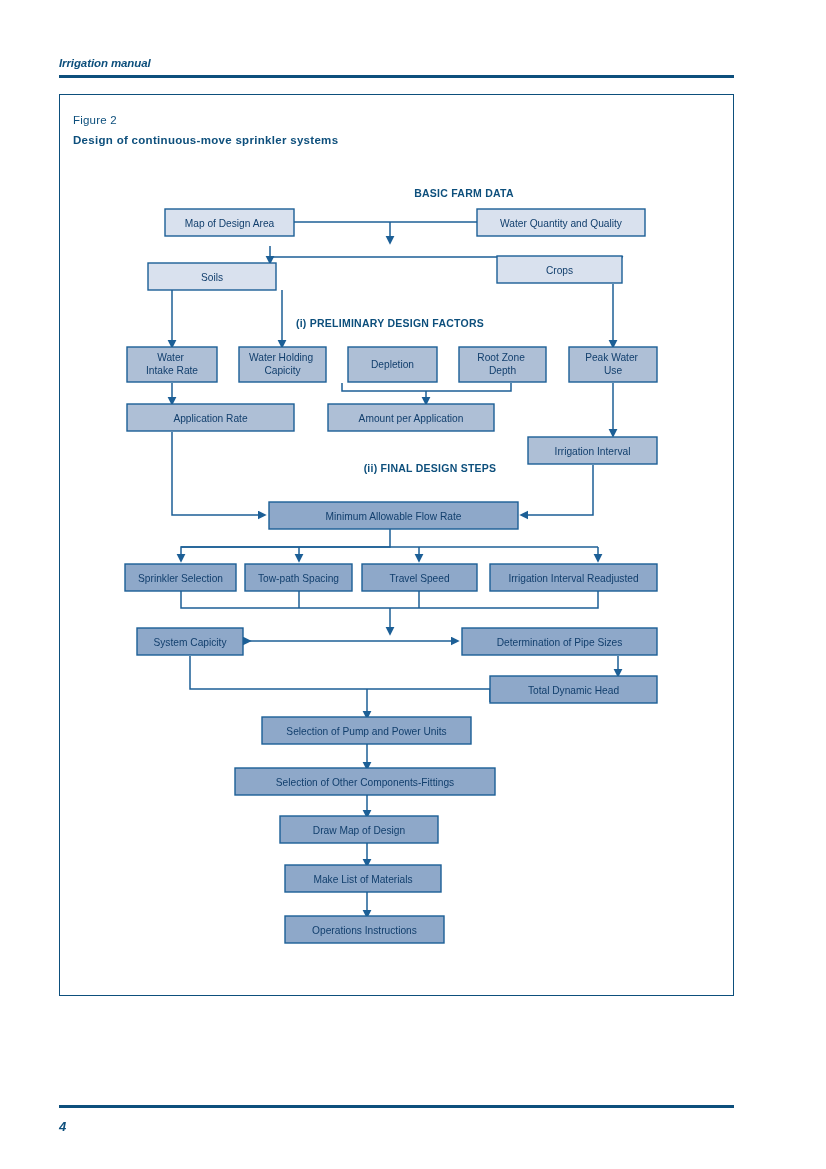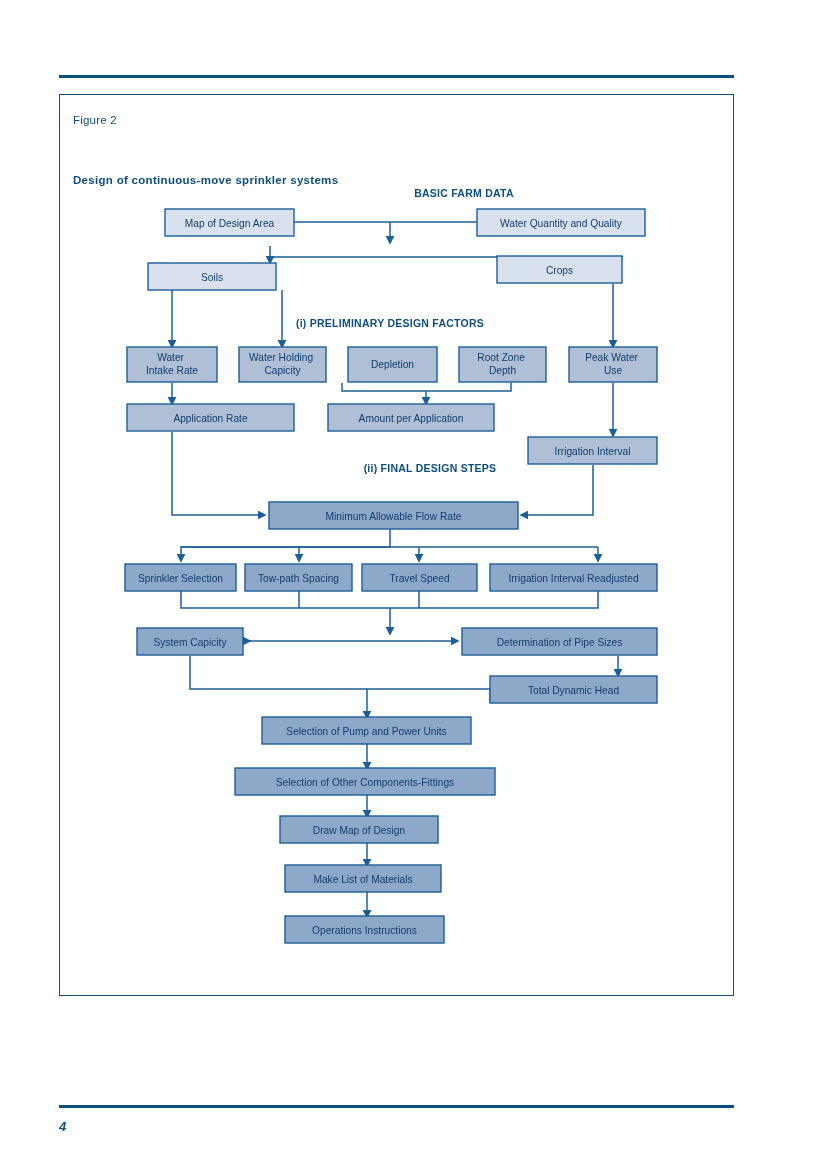--- a/index.html
+++ b/index.html
@@ -21,40 +21,41 @@
   #folio{position:absolute;left:59px;top:1119px;font-style:italic;
          font-weight:bold;font-size:13px;color:#0d4f7c;}
 
   
   #figure-frame{position:absolute;left:59px;top:94px;width:675px;height:902px;
                 border:1px solid #0d4f7c;box-sizing:border-box;background:#fff;}
 
   #fig-label{position:absolute;left:73px;top:114px;font-weight:normal;font-size:11.5px;
              letter-spacing:0.2px;}
   #fig-title{position:absolute;left:73px;top:134px;font-weight:bold;font-size:11.5px;
-             letter-spacing:0.3px;margin-top:40px;}
+             letter-spacing:0.3px;}
 
   
   #diagram{position:absolute;left:59px;top:94px;width:675px;height:902px;}
 
   .sec-head{font-weight:bold;font-size:10.5px;fill:#0d4f7c;
             font-family:"Liberation Sans","DejaVu Sans",sans-serif;
             letter-spacing:0.25px;text-anchor:middle;}
   .nodelabel{font-size:10.2px;fill:#123f6d;
              font-family:"Liberation Sans","DejaVu Sans",sans-serif;
              text-anchor:middle;}
   .nodebox{stroke:#1c5f96;stroke-width:1.4px;}
   .conn{stroke:#1c5f96;stroke-width:1.5px;fill:none;}
   .arrowhead{fill:#1c5f96;}
 </style>
 </head>
 <body>
 
 <div id="page">
 
+  <div id="running-head">Irrigation manual</div>
   <div id="head-rule"></div>
 
   <div id="figure-frame"></div>
 
   <div id="fig-label">Figure 2</div>
   <div id="fig-title">Design of continuous-move sprinkler systems</div>
 
   <svg id="diagram" viewBox="0 0 675 902">
     <defs>
       <marker id="ah" markerWidth="9" markerHeight="9" refX="4.2" refY="3" orient="auto" markerUnits="strokeWidth">

